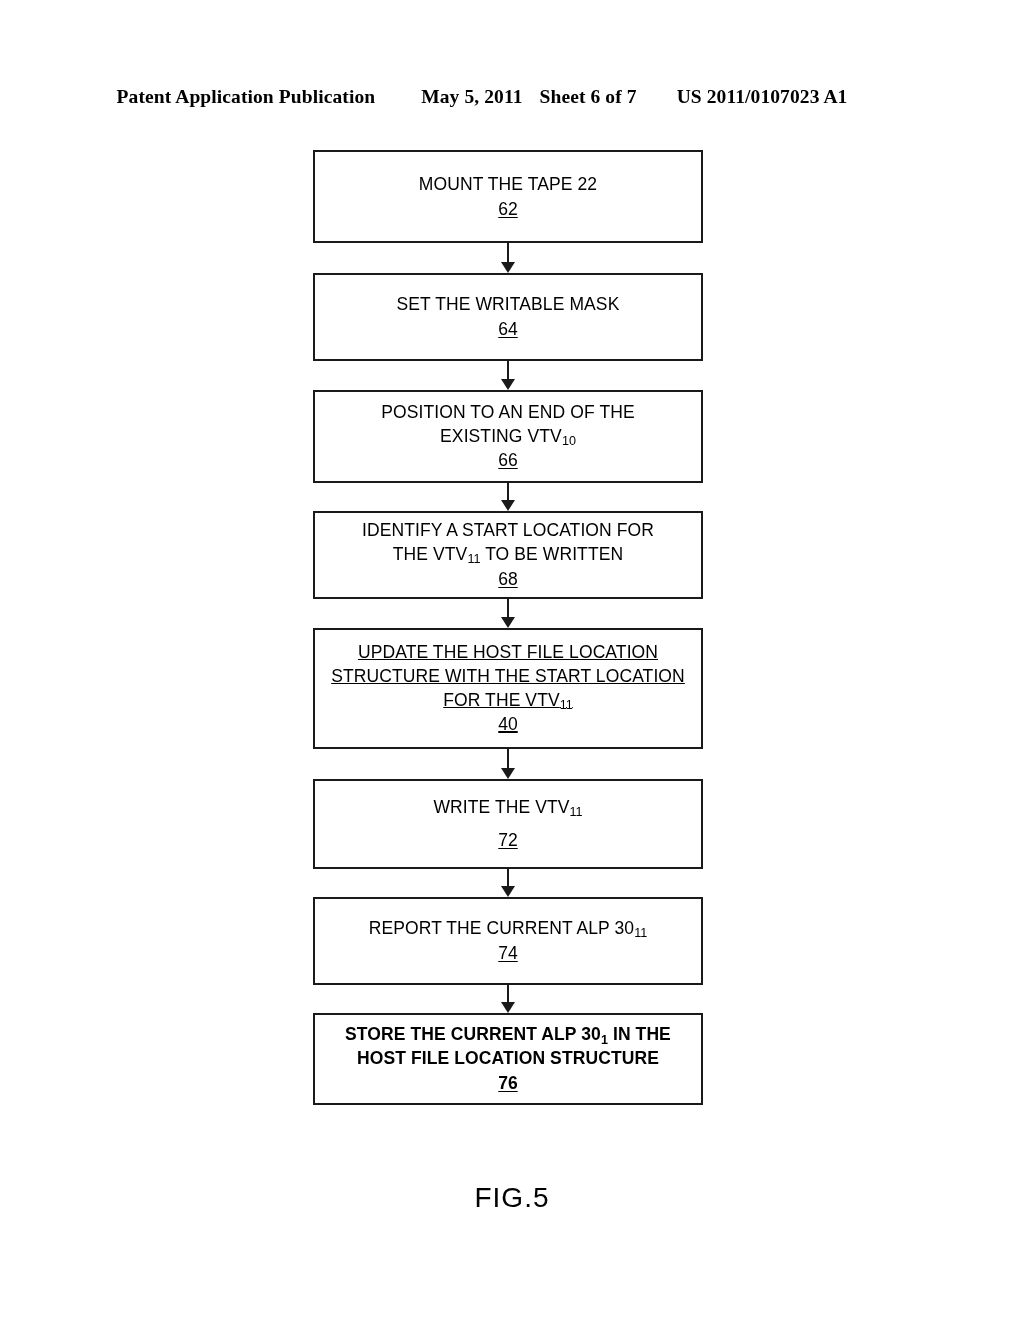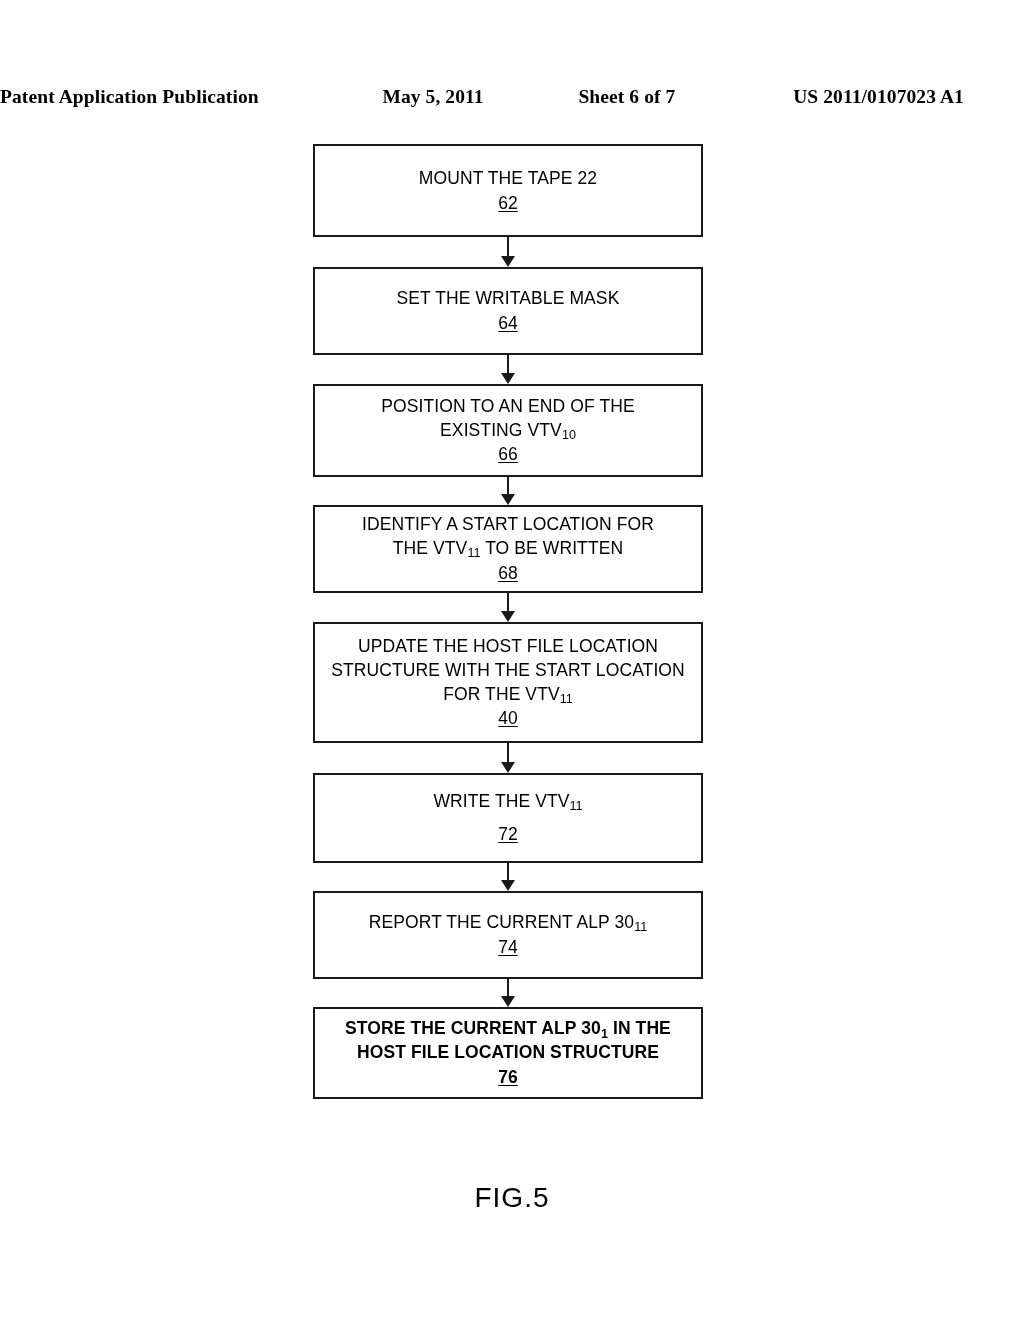--- a/index.html
+++ b/index.html
@@ -16,37 +16,37 @@
     overflow: hidden;
   }
 
   
   .page-header {
     position: absolute;
     top: 86px;
     left: 0;
     width: 964px;
     display: flex;
-    justify-content: space-between;
+    justify-content: center;
     align-items: baseline;
     font-family: "Liberation Serif", serif;
     font-weight: bold;
     font-size: 19.5px;
     letter-spacing: 0.1px;
     white-space: nowrap;
   }
   .page-header .hdr-pub      { margin-right: 46px; }
   .page-header .hdr-date     { margin-right: 17px; }
   .page-header .hdr-sheet    { margin-right: 40px; }
   .page-header .hdr-patno    { }
 
   
   .flow {
     position: absolute;
-    top: 144px;
+    top: 150px;
     left: 313px;
     width: 426px;
   }
 
   .node {
     position: relative;
     box-sizing: border-box;
     width: 390px;
     border: 2px solid #1a1a1a;
     background: #ffffff;
@@ -155,21 +155,21 @@
       <div class="head"></div>
     </div>
     <div class="node" style="height: 88px;">
       <div class="node-text">IDENTIFY A START LOCATION FOR<br>THE VTV<sub>11</sub> TO BE WRITTEN</div>
       <div class="node-ref">68</div>
     </div>
     <div class="connector" style="height: 29px;">
       <div class="stem"></div>
       <div class="head"></div>
     </div>
-    <div class="node" style="height: 121px;">
+    <div class="node" style="height: 121px; text-decoration: underline;">
       <div class="node-text">UPDATE THE HOST FILE LOCATION<br>STRUCTURE WITH THE START LOCATION<br>FOR THE VTV<sub>11</sub></div>
       <div class="node-ref">40</div>
     </div>
     <div class="connector" style="height: 30px;">
       <div class="stem"></div>
       <div class="head"></div>
     </div>
     <div class="node" style="height: 90px; gap: 8px;">
       <div class="node-text">WRITE THE VTV<sub>11</sub></div>
       <div class="node-ref">72</div>

